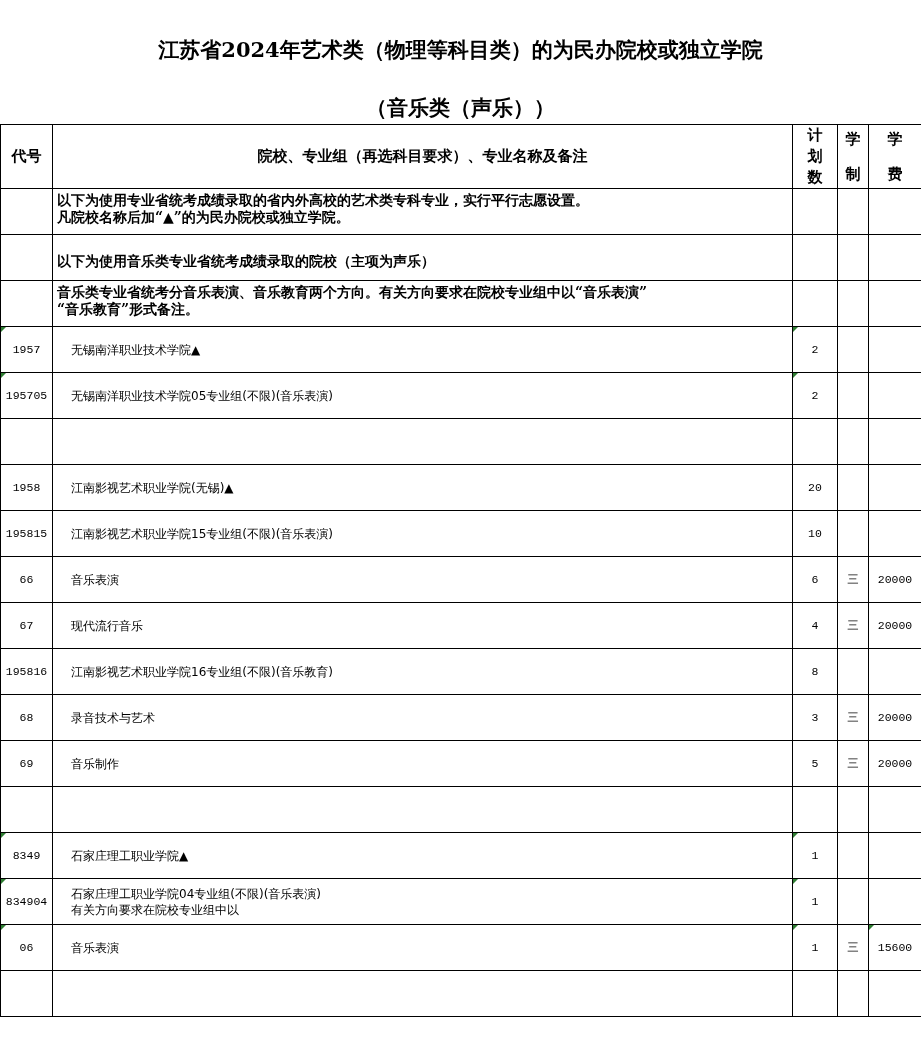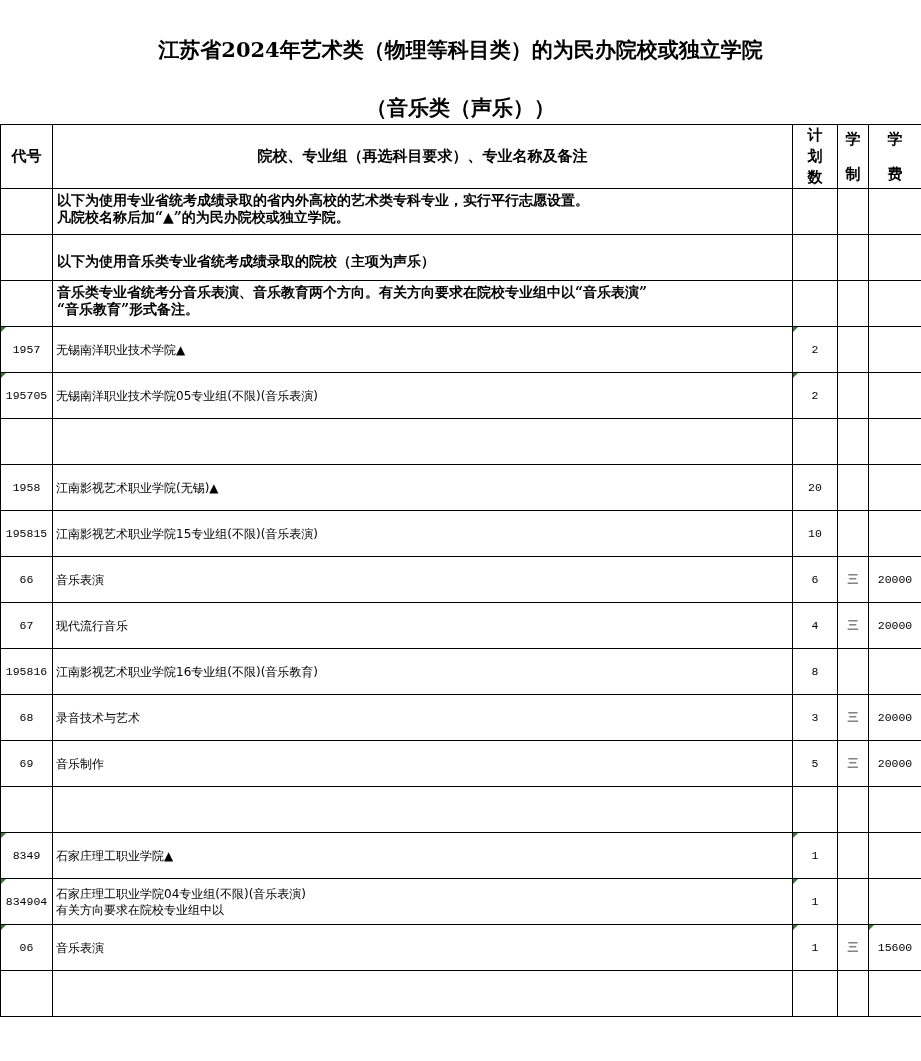--- a/index.html
+++ b/index.html
@@ -11,21 +11,21 @@
   td, th { border:1.5px solid #000; padding:0; font-weight:normal; }
   col.c1 { width:52px; } col.c2 { width:740px; } col.c3 { width:45px; } col.c4 { width:31px; } col.c5 { width:53px; }
   thead th { height:61px; font-family:"DejaVu Serif",serif; font-weight:bold; font-size:15px; }
   .h-name { text-align:center; }
   .h-stack { line-height:21px; text-align:center; font-size:15px; }
   .h-sparse { display:flex; flex-direction:column; justify-content:space-between; height:54px; align-items:center; }
   tbody tr { height:46px; }
   .note { font-family:"DejaVu Serif",serif; font-weight:bold; font-size:14px; line-height:17px; padding:3px 4px 0 4px; vertical-align:top;margin-top:12px; }
   .note.mid { vertical-align:middle; padding-top:8px; }
   .code { font-family:"Liberation Mono","DejaVu Sans Mono",monospace; font-size:11.5px; text-align:center; vertical-align:middle; position:relative; }
-  .name { font-family:"DejaVu Sans","Liberation Sans",sans-serif; font-size:12px; padding-left:3px; vertical-align:middle; line-height:16px; }
+  .name { font-family:"DejaVu Sans","Liberation Sans",sans-serif; font-size:12px; padding-left:18px; vertical-align:middle; line-height:16px; }
   .num { font-family:"Liberation Mono","DejaVu Sans Mono",monospace; font-size:11.5px; text-align:center; vertical-align:middle; position:relative; }
   .mark::before { content:""; position:absolute; left:0; top:0; width:0; height:0; border-top:5px solid #2e7d32; border-right:5px solid transparent; }
 </style>
 </head>
 <body>
 
 <div class="title t1">江苏省2024年艺术类（物理等科目类）的为民办院校或独立学院</div>
 <div class="title t2">（音乐类（声乐））</div>
 
 <table>

